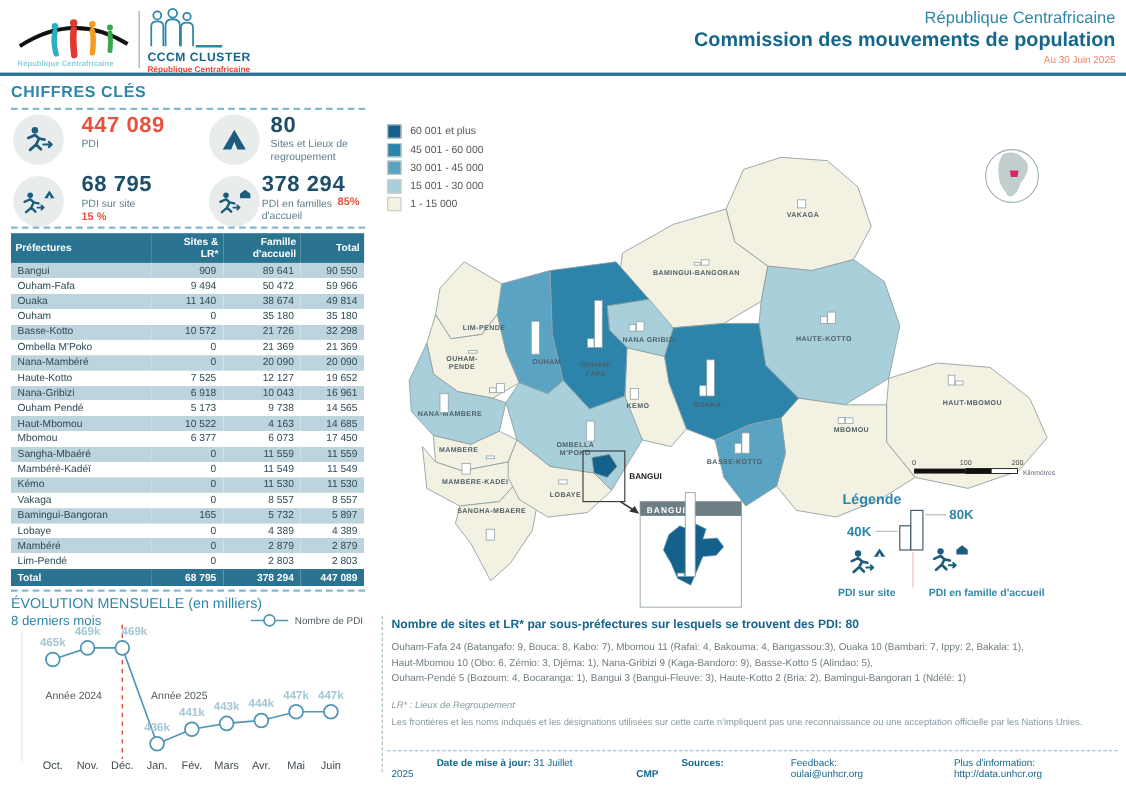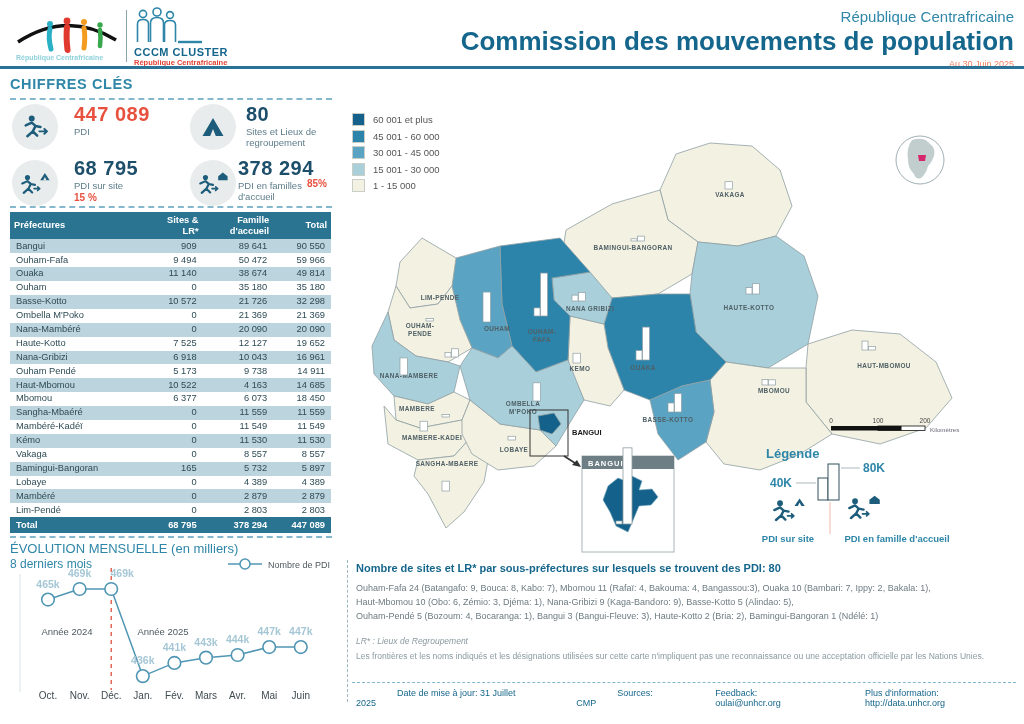--- a/index.html
+++ b/index.html
@@ -4,21 +4,21 @@
 <style>
   html,body{margin:0;padding:0;background:#fff;}
   #page{position:relative;width:1024px;height:724px;background:#fff;overflow:hidden;
         font-family:"Liberation Sans",sans-serif;-webkit-font-smoothing:antialiased;}
   .abs{position:absolute;}
   .dash-h{border-top:2px dashed #85b8cc;height:0;}
   .sec-title{font-size:14.5px;font-weight:bold;color:#2e86a8;letter-spacing:.6px;}
   
   #hdr-right{right:10px;top:8px;text-align:right;}
   #hdr-country{font-size:15px;color:#2e86a8;}
-  #hdr-title{font-size:26px;font-weight:bold;color:#15668c;margin-top:1px;}
+  #hdr-title{font-size:18px;font-weight:bold;color:#15668c;margin-top:1px;}
   #hdr-date{font-size:9px;color:#f08262;margin-top:2px;}
   #hdr-rule{left:0;top:66px;width:1024px;height:3px;background:#2a7396;}
   #logo-divider{left:126px;top:10px;width:1px;height:52px;background:#8aa4ad;}
   .cccm-t1{font-size:11px;font-weight:bold;color:#15668c;letter-spacing:.5px;text-align:right;}
   .cccm-t2{font-size:7.5px;font-weight:bold;color:#e34234;}
   
   .kf-circle{width:46px;height:46px;border-radius:50%;background:#e9ecec;display:flex;align-items:center;justify-content:center;}
   .kf-val{font-size:20px;font-weight:bold;color:#1d4f6b;letter-spacing:.5px;line-height:1;}
   .kf-val.red{color:#e8513e;}
   .kf-lbl{font-size:9.5px;color:#5e7d8a;line-height:1.15;margin-top:3px;}
@@ -35,21 +35,21 @@
   .cl-row{display:flex;align-items:center;margin-bottom:3.6px;}
   .cl-swatch{width:13px;height:13px;margin-right:8px;border:1px solid #c9cfc6;box-sizing:border-box;}
   .cl-lbl{font-size:9.5px;color:#555;}
   
   #note-title{font-size:11px;font-weight:bold;color:#15668c;}
   #note-body{font-size:9px;color:#6d7b80;line-height:1.55;white-space:pre-line;margin-top:5px;}
   #note-foot{font-size:8.5px;color:#8a9aa0;font-style:italic;}
   #note-disc{font-size:8.5px;color:#8a9aa0;line-height:1.5;width:655px;}
   .vdash{border-left:1.5px dashed #9bb7c0;width:0;}
   #footer-row{display:flex;gap:42px;font-size:9px;color:#15668c;}
-  #footer-row b{font-weight:normal;padding-left:41px;}
+  #footer-row b{font-weight:bold;padding-left:41px;}
   text{font-family:"Liberation Sans",sans-serif;}
 </style>
 </head>
 <body>
 
 <div id="page">
 
   <svg class="abs" style="left:12px;top:6px" width="110" height="58" viewBox="0 0 110 58">
     <path d="M6,36 Q55,4 104,34" stroke="#111" stroke-width="3.5" fill="none"></path>
     <circle cx="38" cy="18" r="3" fill="#2ab0c5"></circle>
@@ -215,33 +215,33 @@
         <tr>
           <td>Nana-Gribizi</td>
           <td class="num">6 918</td>
           <td class="num">10 043</td>
           <td class="num">16 961</td>
         </tr>
         <tr>
           <td>Ouham Pendé</td>
           <td class="num">5 173</td>
           <td class="num">9 738</td>
-          <td class="num">14 911</td>
+          <td class="num">14 565</td>
         </tr>
         <tr>
           <td>Haut-Mbomou</td>
           <td class="num">10 522</td>
           <td class="num">4 163</td>
           <td class="num">14 685</td>
         </tr>
         <tr>
           <td>Mbomou</td>
           <td class="num">6 377</td>
           <td class="num">6 073</td>
-          <td class="num">18 450</td>
+          <td class="num">17 450</td>
         </tr>
         <tr>
           <td>Sangha-Mbaéré</td>
           <td class="num">0</td>
           <td class="num">11 559</td>
           <td class="num">11 559</td>
         </tr>
         <tr>
           <td>Mambéré-Kadéï</td>
           <td class="num">0</td>

